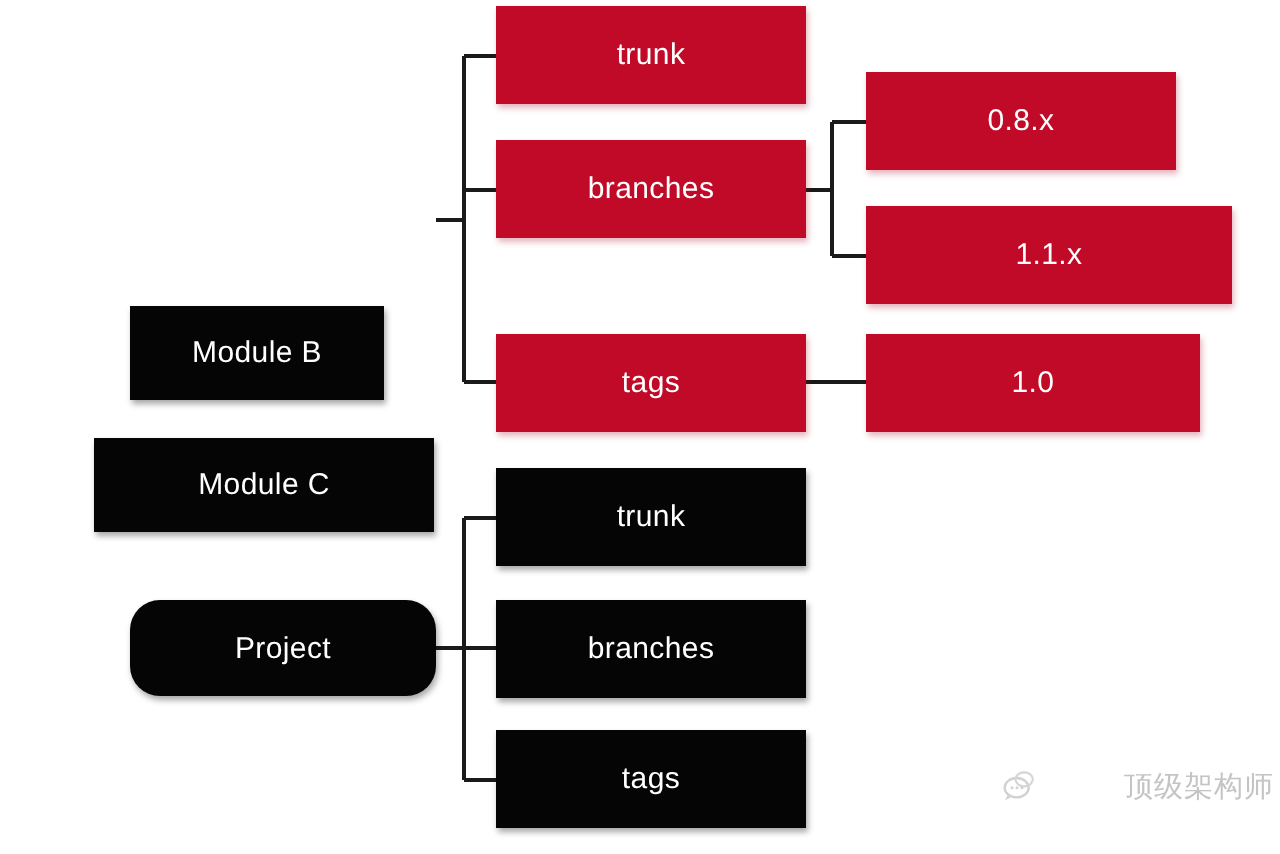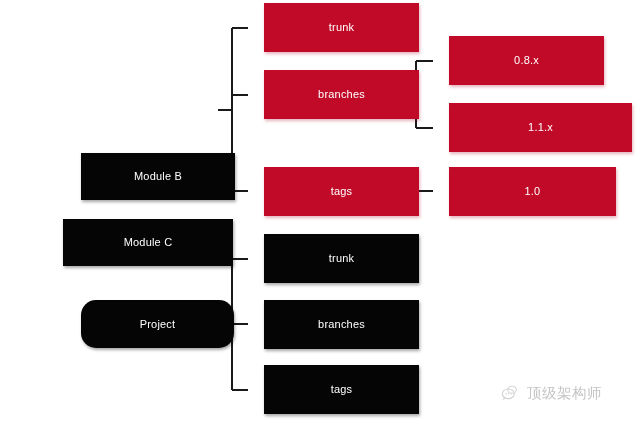--- a/index.html
+++ b/index.html
@@ -17,27 +17,26 @@
     background: #ffffff;
     overflow: hidden;
   }
   .node {
     position: absolute;
     display: flex;
     align-items: center;
     justify-content: center;
     box-sizing: border-box;
     color: #ffffff;
-    font-size: 11px;
+    font-size: 15px;
     letter-spacing: 0.2px;
     text-align: right;
     line-height: 1;
     box-shadow: 1px 2px 3px rgba(0,0,0,0.28);
     user-select: none;
-    margin-left: 16px;
   }
   .node.red {
     background: #c00a27;
     box-shadow: 1px 2px 3px rgba(170,10,40,0.30);
   }
   .node.black {
     background: #050505;
     box-shadow: 1px 2px 3px rgba(0,0,0,0.35);
   }
   .connectors {
@@ -60,20 +59,21 @@
   .wm-icon {
     width: 20px;
     height: 20px;
     flex: 0 0 20px;
   }
   .wm-text {
     font-family: "DejaVu Sans", sans-serif;
     font-size: 14.5px;
     color: #c4c4c4;
     letter-spacing: 0.5px;
+    margin-left: 35px;
   }
 </style>
 </head>
 <body>
 
 <div id="canvas">
 
   <svg class="connectors" viewBox="0 0 640 427" width="640" height="427" xmlns="http://www.w3.org/2000/svg">
 
     <g stroke="#1a1a1a" stroke-width="2" fill="none" shape-rendering="crispEdges">
@@ -91,21 +91,21 @@
       <path d="M403,191 L433,191"></path>
 
       <path d="M218,324 L232,324"></path>
       <path d="M232,259 L232,390"></path>
       <path d="M232,259 L248,259"></path>
       <path d="M232,324 L248,324"></path>
       <path d="M232,390 L248,390"></path>
     </g>
   </svg>
 
-  <div class="node black" style="left:65px;  top:153px; width:154px; height:47px;">Module B</div>
+  <div class="node black" style="left:65px;  top:153px; width:127px; height:47px;">Module B</div>
   <div class="node black" style="left:47px;  top:219px; width:170px; height:47px;">Module C</div>
   <div class="node black" style="left:65px;  top:300px; width:153px; height:48px;border-radius:15px;">Project</div>
 
   <div class="node red" style="left:248px; top:3px;   width:155px; height:49px;">trunk</div>
   <div class="node red" style="left:248px; top:70px;  width:155px; height:49px;">branches</div>
   <div class="node red" style="left:248px; top:167px; width:155px; height:49px;">tags</div>
 
   <div class="node red" style="left:433px; top:36px;  width:155px; height:49px;">0.8.x</div>
   <div class="node red" style="left:433px; top:103px; width:183px; height:49px;">1.1.x</div>
   <div class="node red" style="left:433px; top:167px; width:167px; height:49px;">1.0</div>

